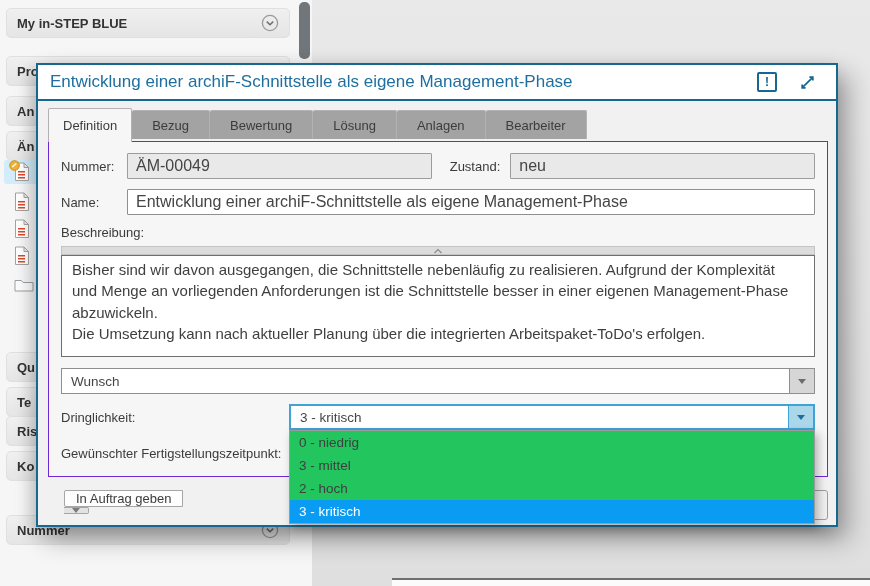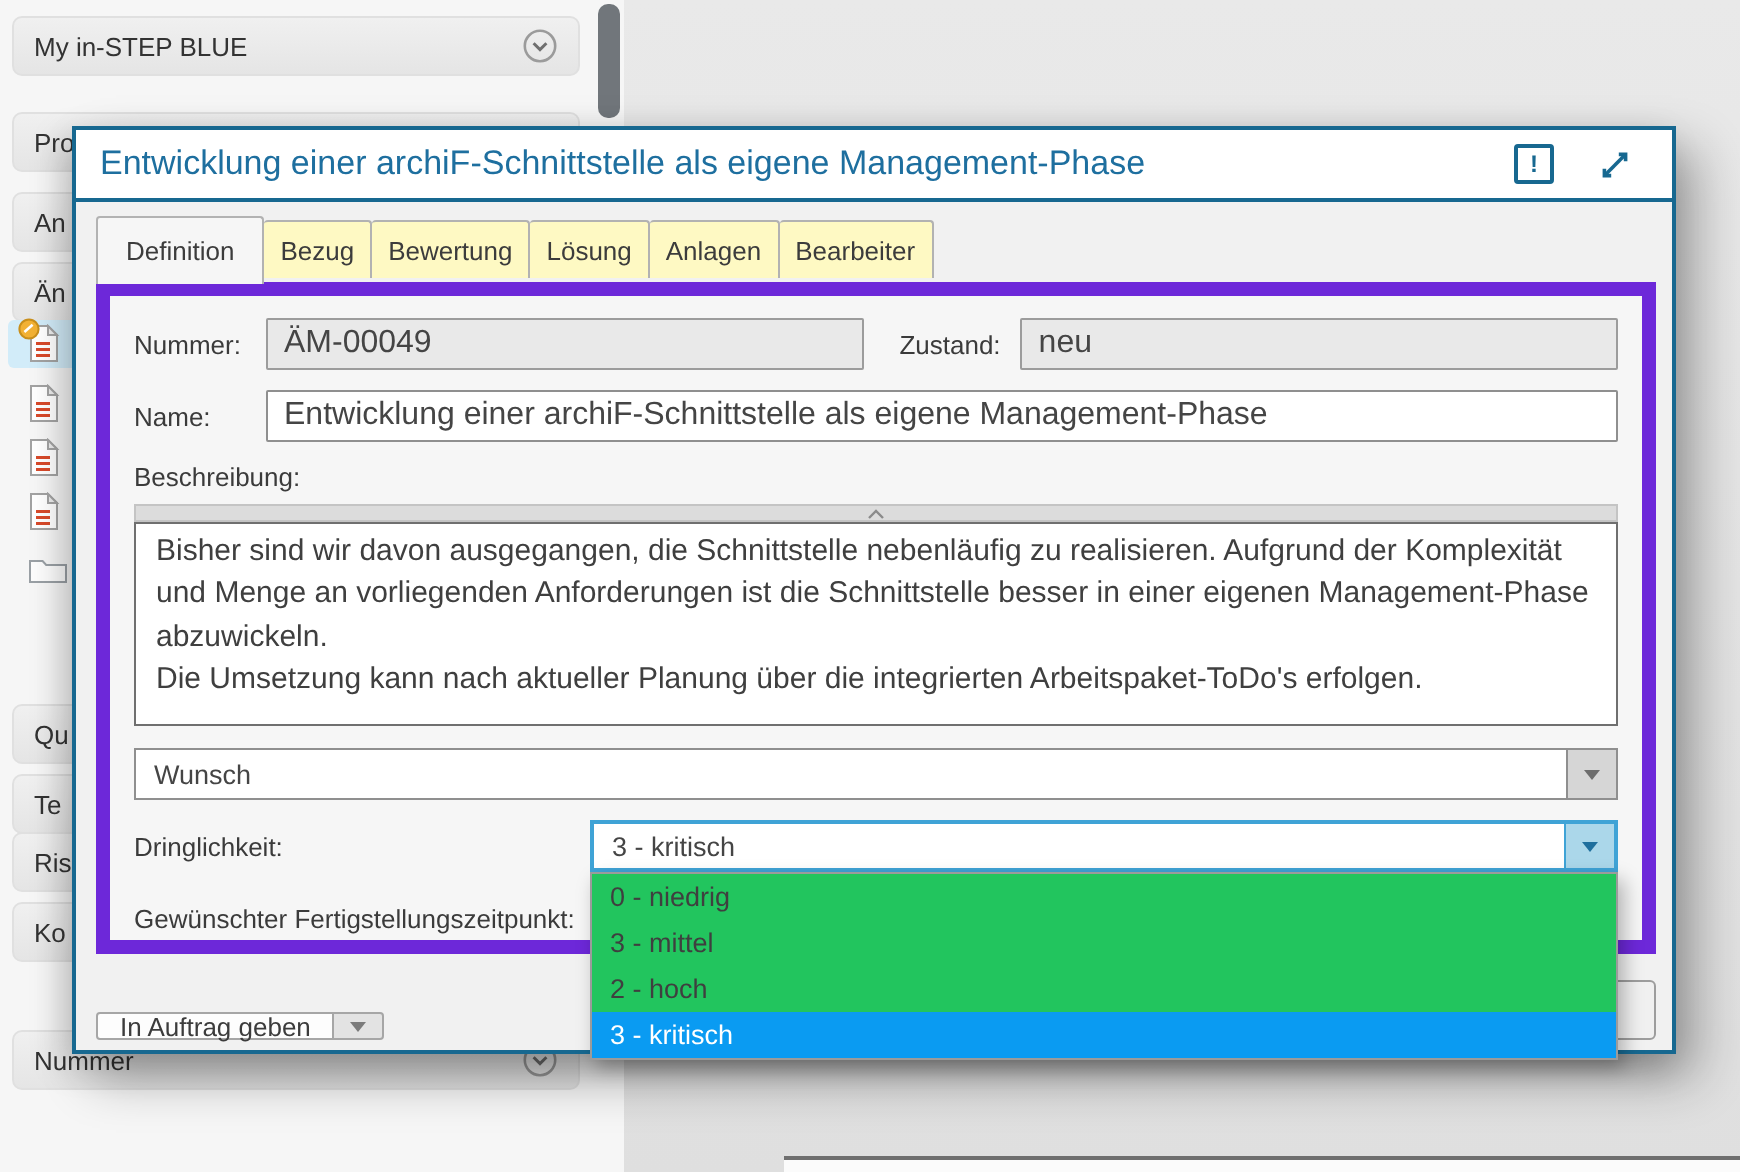--- a/index.html
+++ b/index.html
@@ -8,21 +8,21 @@
     font-family:"Liberation Sans",sans-serif;
     background:#e9e9e9;
   }
   #app{position:relative;width:870px;height:586px;background:linear-gradient(180deg,#e9e9e9,#dfdfdf);}
 
   
   .sidebar{position:absolute;left:0;top:0;width:312px;height:586px;background:#f6f6f6;}
   .acc-btn{
     position:absolute;left:6px;width:284px;height:30px;box-sizing:border-box;
     background:linear-gradient(#f0f0f0,#e5e5e5);border:1px solid #e0e0e0;border-radius:5px;
-    display:flex;align-items:center;padding:0 10px;font-size:13px;font-weight:400;color:#333;
+    display:flex;align-items:center;padding:0 10px;font-size:13px;font-weight:700;color:#333;
   }
   .acc-btn .chev{margin-left:auto;display:flex;}
   .tree-row{position:absolute;left:4px;width:292px;height:24px;display:flex;align-items:center;padding-left:10px;box-sizing:border-box;}
   .tree-row.selected{background:#d2ecf9;border-radius:3px;}
   .doc-wrap{position:relative;width:16px;height:20px;}
   .badge{position:absolute;left:-5px;top:-5px;}
   .vscroll{position:absolute;left:299px;top:2px;width:11px;height:57px;background:#71767b;border-radius:5px;}
 
   
   .bottom-panel{position:absolute;left:392px;top:578px;right:0;height:8px;background:#fbfbfb;border-top:2px solid #6f6f6f;}
@@ -32,27 +32,27 @@
     position:absolute;left:36px;top:63px;width:802px;height:464px;box-sizing:border-box;
     border:2px solid #176890;background:#f1f1f1;z-index:5;
     box-shadow:10px 12px 24px rgba(0,0,0,.32), -5px 6px 16px rgba(0,0,0,.18);
   }
   .titlebar{height:36px;background:#fff;border-bottom:2px solid #176890;display:flex;align-items:center;padding:0 12px;box-sizing:border-box;}
   .title{font-size:17px;color:#1e6f9f;flex:1;white-space:nowrap;overflow:hidden;}
   .alert-box{width:16px;height:16px;border:2px solid #176890;border-radius:2px;color:#176890;font-weight:700;font-size:12px;line-height:1;display:flex;align-items:center;justify-content:center;margin-right:22px;}
   .expand{display:flex;margin-right:8px;cursor:pointer;}
 
   .tabs{display:flex;align-items:center;height:33px;margin:7px 0 0 10px;position:relative;z-index:3;}
-  .tab{box-sizing:border-box;height:29px;padding:0 8px;display:flex;align-items:center;
-       background:#fef9c3;border:1px solid #b2b2b2;border-bottom:none;border-radius:2px 2px 0 0;
+  .tab{box-sizing:border-box;height:29px;padding:0 20px;display:flex;align-items:center;
+       background:#a3a3a3;border:1px solid #b2b2b2;border-bottom:none;border-radius:2px 2px 0 0;
        font-size:13px;color:#3c3c3c;cursor:pointer;}
   .tab + .tab{border-left:none;}
   .tab.active{height:34px;background:#f6f6f6;margin-bottom:-1px;position:relative;z-index:4;padding:0 14px;}
 
-  .panel{margin:0 8px 0 10px;height:336px;box-sizing:border-box;border:7px solid #6d28d9;background:#f6f6f6;padding:11px 12px;}
+  .panel{margin:0 8px 0 10px;height:336px;box-sizing:border-box;border:1px solid #6d28d9;background:#f6f6f6;padding:11px 12px;}
   .frow{display:flex;align-items:center;margin-bottom:10px;}
   .lbl{font-size:13px;color:#3b3b3b;flex-shrink:0;}
   .lbl.w1{width:66px;}
   .lbl.zw{margin:0 10px 0 18px;}
   .lbl.w2{width:228px;}
   .fld{height:26px;box-sizing:border-box;border:1px solid #8f8f8f;background:#fff;border-radius:1px;
        display:flex;align-items:center;padding:0 8px;font-size:16px;color:#454545;flex:1;min-width:0;white-space:nowrap;overflow:hidden;}
   .fld.ro{background:#e9e9e9;border-color:#9c9c9c;}
   .besch-lbl{margin:0 0 6px;}
   .collapse-bar{height:9px;background:#dcdcdc;border:1px solid #c4c4c4;box-sizing:border-box;display:flex;align-items:center;justify-content:center;cursor:pointer;}
@@ -66,21 +66,21 @@
   .combo.focused{border:2px solid #3fa3d6;}
   .combo.focused .cbtn{background:#abd7ea;border-left:1px solid #3fa3d6;}
   .combo.focused .tri{border-top-color:#1f6f9e;}
 
   .dring-row{position:relative;}
   .dd-list{position:absolute;top:100%;left:228px;right:0;background:#22c55e;border:1px solid #9b9b9b;box-shadow:3px 4px 9px rgba(0,0,0,.28);z-index:40;}
   .dd-item{height:23px;display:flex;align-items:center;padding:0 9px;font-size:13.5px;color:#3f3f3f;box-sizing:border-box;cursor:pointer;}
   .dd-item.selected{background:#0a9bf2;color:#fff;}
 
   .dialog-footer{position:absolute;left:10px;right:8px;bottom:4px;height:32px;}
-  .split-btn{position:absolute;left:0;bottom:1px;display:flex;height:14px;cursor:pointer;}
+  .split-btn{position:absolute;left:16px;bottom:1px;display:flex;height:30px;cursor:pointer;flex-direction:column;}
   .split-main{background:#fdfdfd;border:1px solid #a6a6a6;box-sizing:border-box;display:flex;align-items:center;padding:0 11px;font-size:13px;color:#3c3c3c;border-radius:2px 0 0 2px;}
   .split-arrow{width:25px;box-sizing:border-box;background:#e3e3e3;border:1px solid #a6a6a6;border-left:none;display:flex;align-items:center;justify-content:center;border-radius:0 2px 2px 0;}
   .split-arrow .tri{border-top-color:#7b7b7b;}
   .hidden-btn{position:absolute;right:0;bottom:1px;width:100px;height:30px;box-sizing:border-box;background:#f0f0f0;border:1px solid #9d9d9d;border-radius:3px;z-index:1;}
 </style>
 </head>
 <body>
 
 <div id="app">
 

